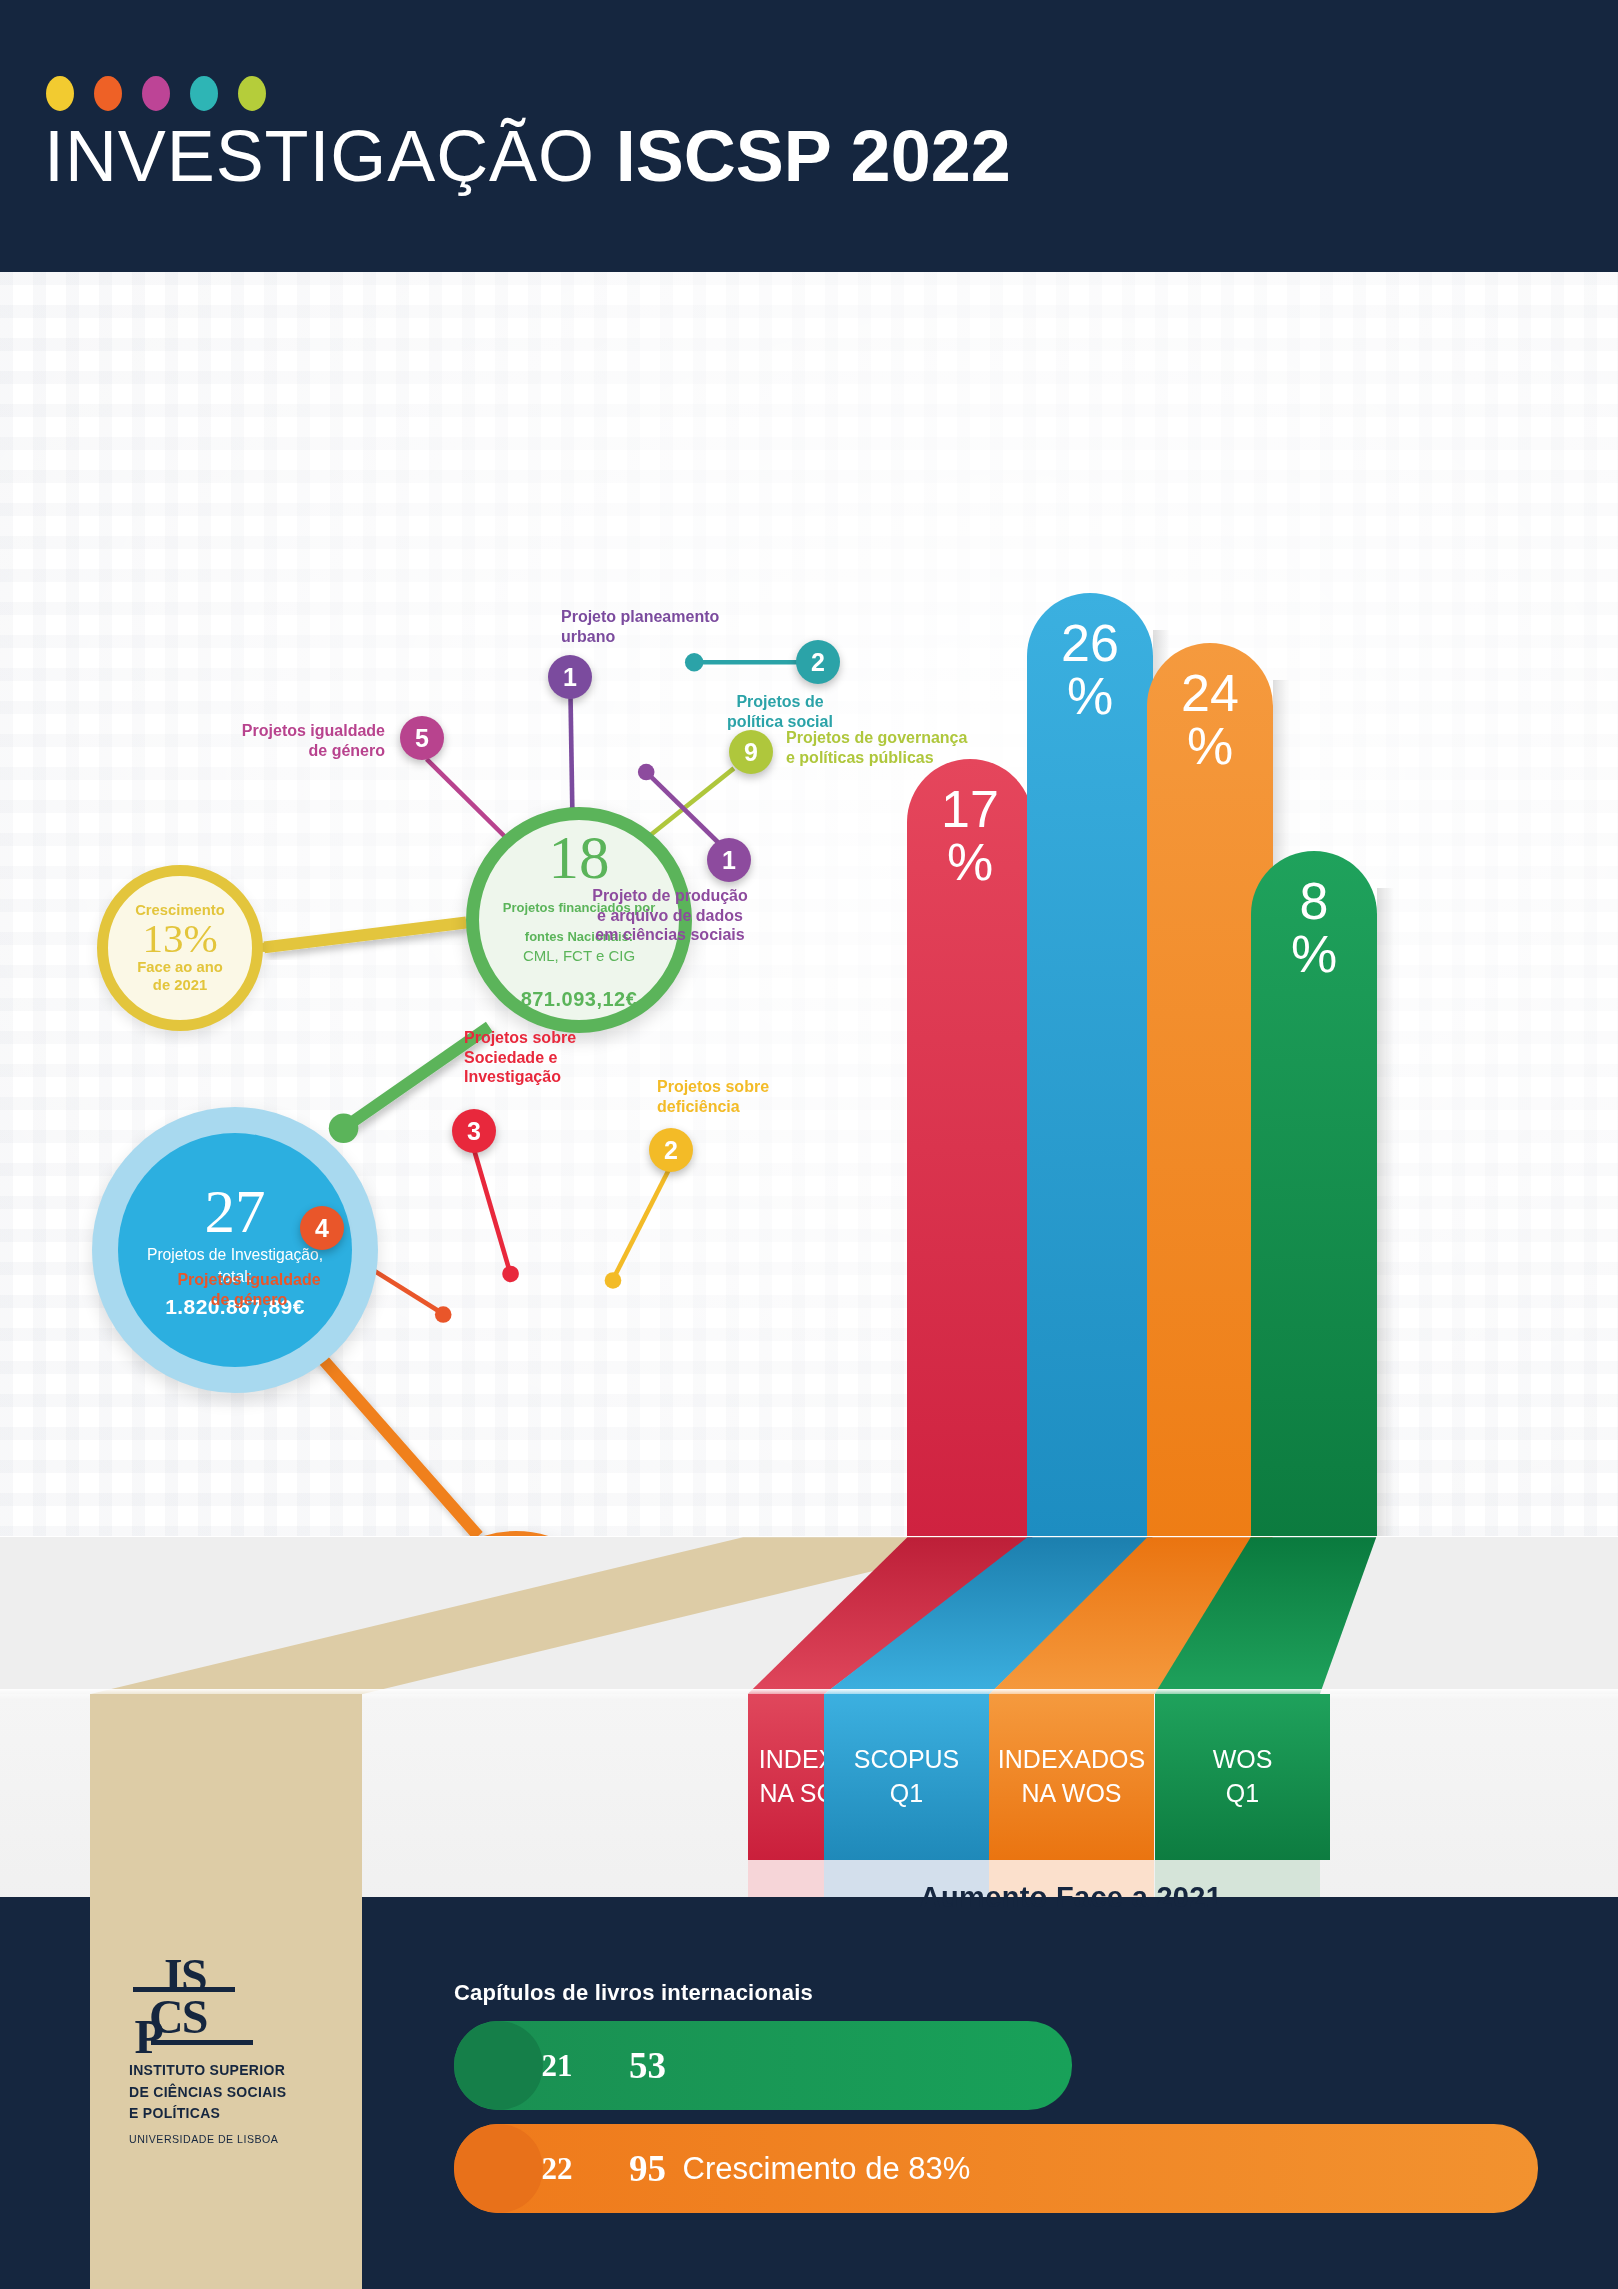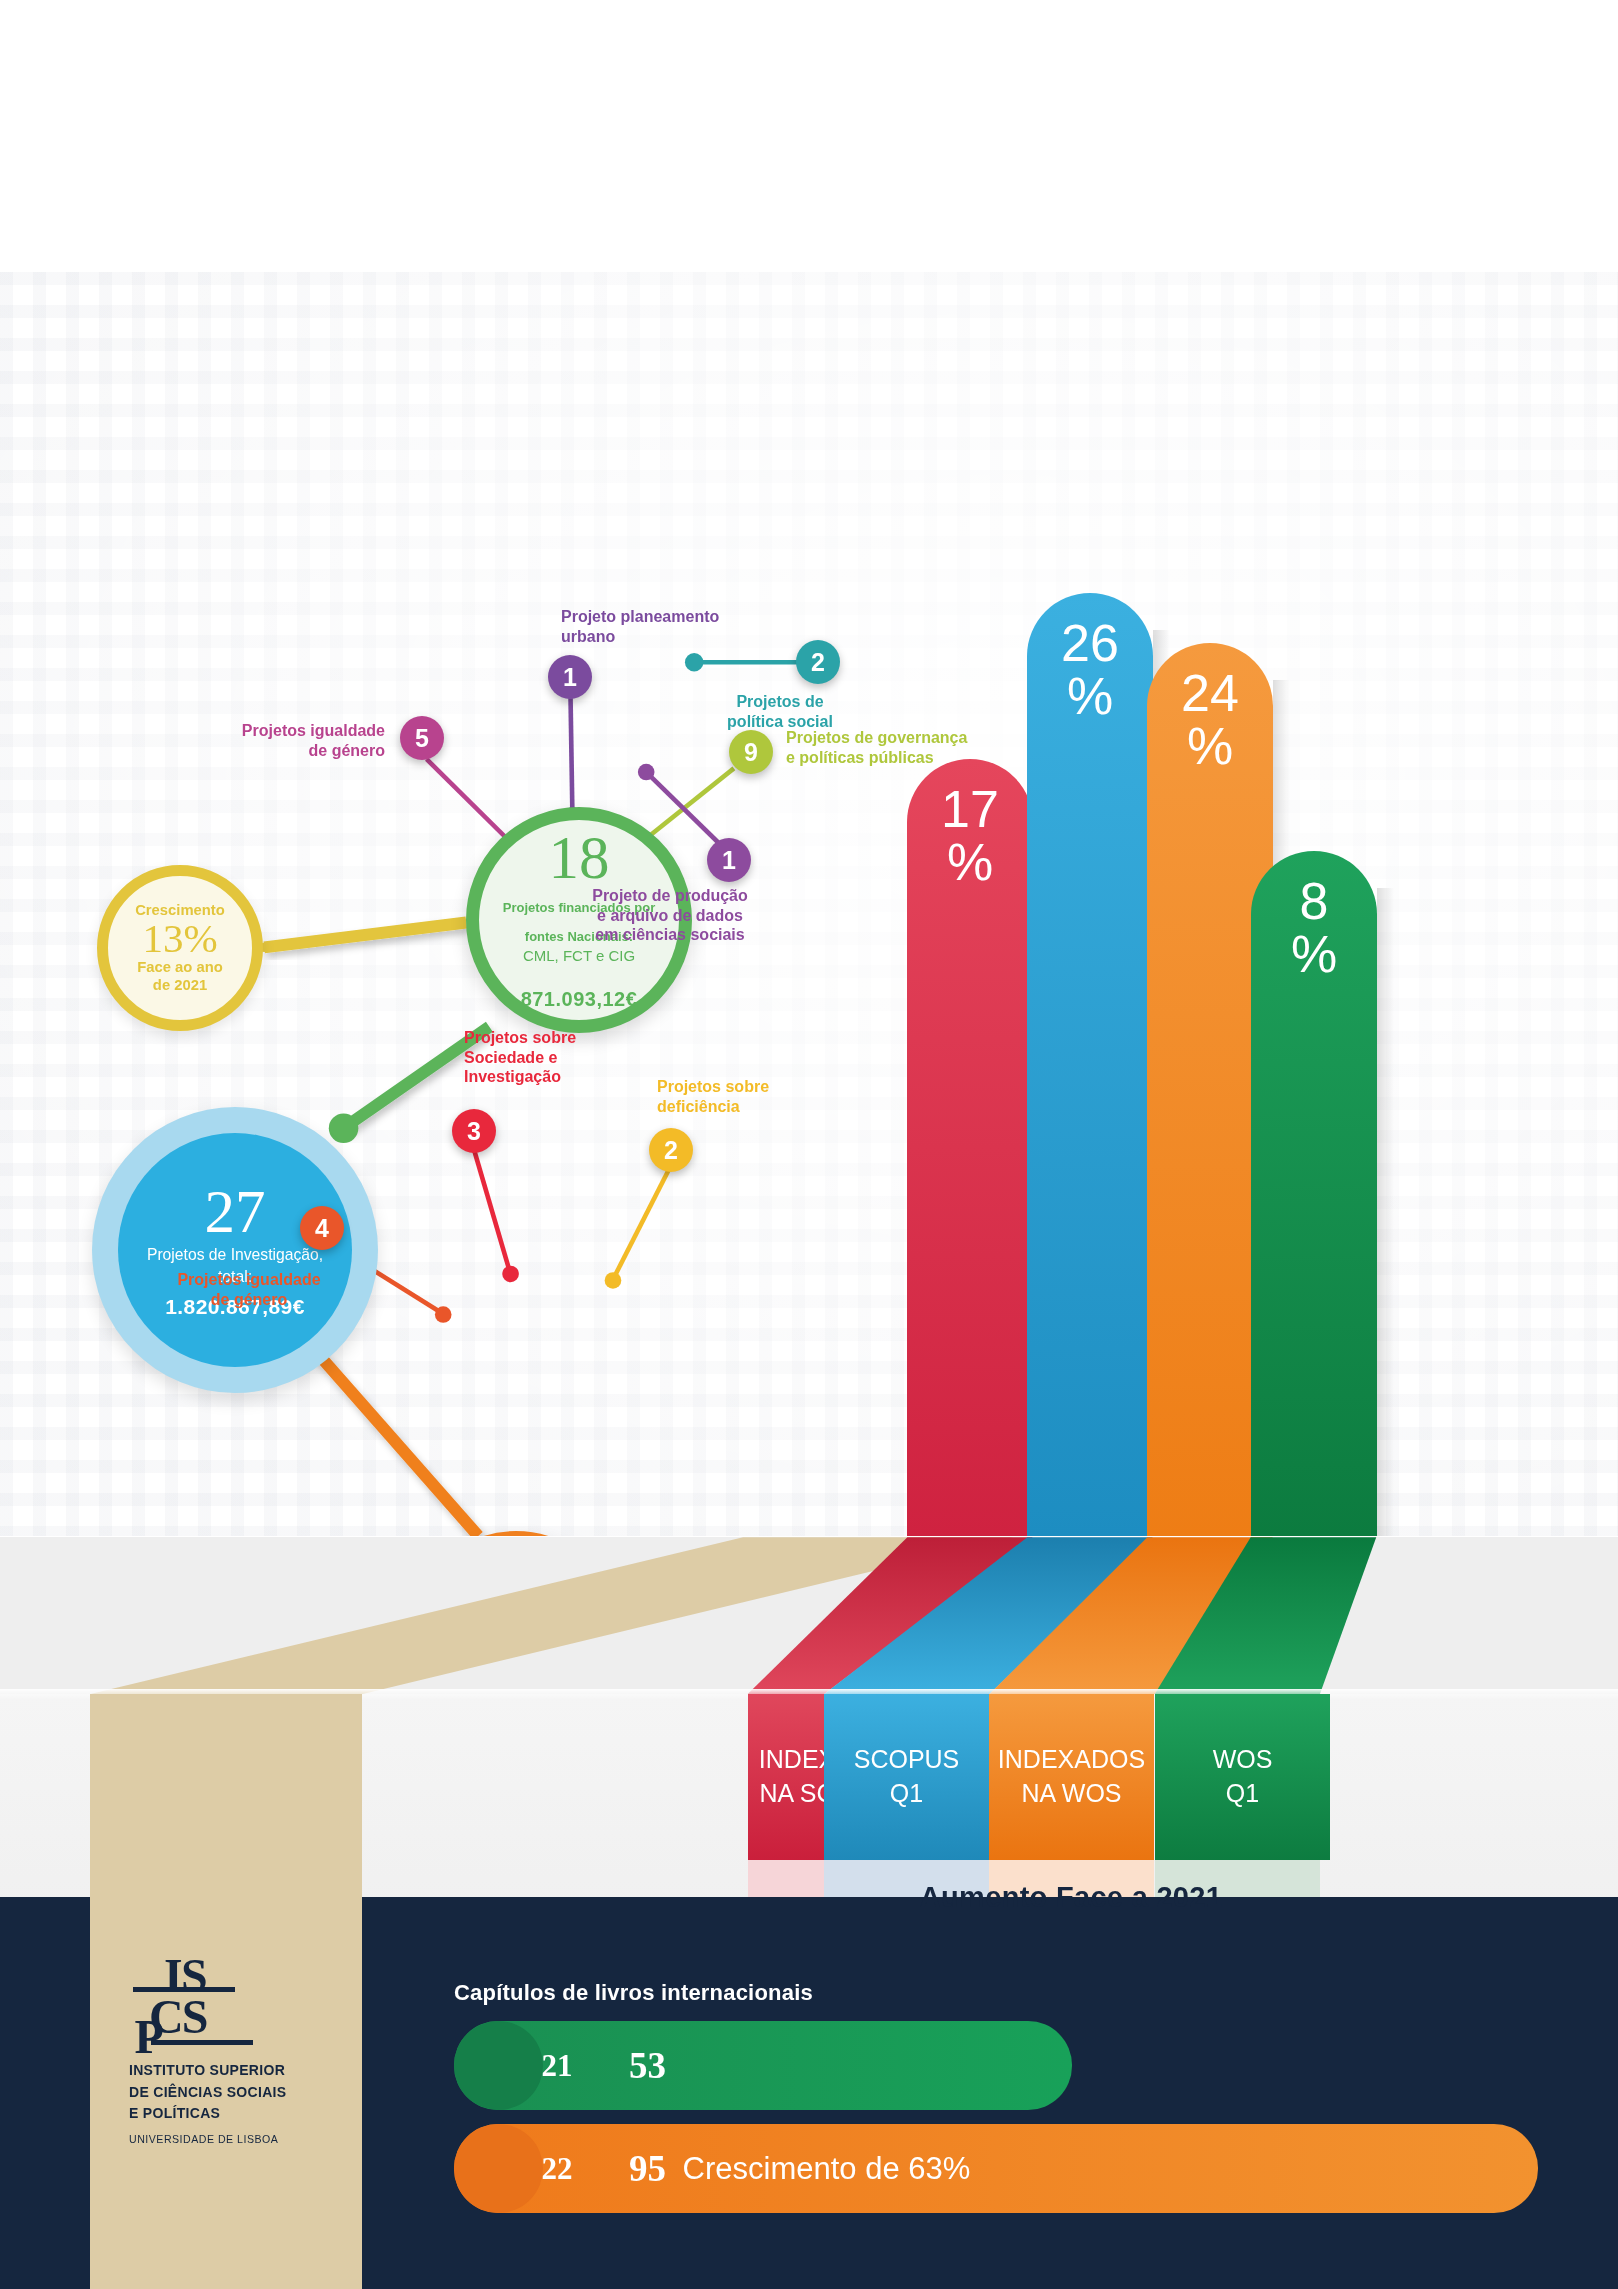--- a/index.html
+++ b/index.html
@@ -140,20 +140,30 @@
         font-family:"Liberation Serif", serif; font-weight:700; }
   .chbar .val { color:#fff; font-size:37px; font-family:"Liberation Serif", serif; font-weight:700; }
   .chbar .extra { color:#fff; font-size:31px; margin-left:16.6px; font-weight:400;}
   .chbar .cap { position:absolute; left:0; top:0; width:89px; height:89px; border-radius:50%; }
 </style>
 </head>
 <body>
 
 <div id="page">
 
+  <div class="header">
+    <div class="dots">
+      <div class="dot" style="background:#f2cb30"></div>
+      <div class="dot" style="background:#ee6126"></div>
+      <div class="dot" style="background:#bd4496"></div>
+      <div class="dot" style="background:#2eb5b5"></div>
+      <div class="dot" style="background:#b5cd3a"></div>
+    </div>
+    <div class="hdr-title"><span>INVESTIGAÇÃO </span><b>ISCSP 2022</b></div>
+  </div>
 
   <div class="canvas">
     <div class="grid-bg"></div>
     <div class="grid-fade"></div>
 
     <svg width="1619" height="1264" style="position:absolute;left:0;top:0;" viewBox="0 0 1754 1370">
       <defs>
         <filter id="sh" x="-30%" y="-30%" width="180%" height="180%">
           <feDropShadow dx="3" dy="5" stdDeviation="4" flood-color="#000" flood-opacity=".22"></feDropShadow>
         </filter>
@@ -389,18 +399,18 @@
     <div class="chbar" style="left:454px;top:124px;width:618px;background:linear-gradient(to right,#1a8f52,#18a159);">
       <div class="cap" style="background:#157f49;"></div>
       <div class="yr">2021</div>
       <div class="val">53</div>
     </div>
 
     <div class="chbar" style="left:454px;top:227px;width:1084px;background:linear-gradient(to right,#ef7a1b,#f2922f);">
       <div class="cap" style="background:#e8711a;"></div>
       <div class="yr">2022</div>
       <div class="val">95</div>
-      <div class="extra">Crescimento de 63%</div>
+      <div class="extra">Crescimento de 83%</div>
     </div>
   </div>
 
 </div>
 
 
 </body></html>

